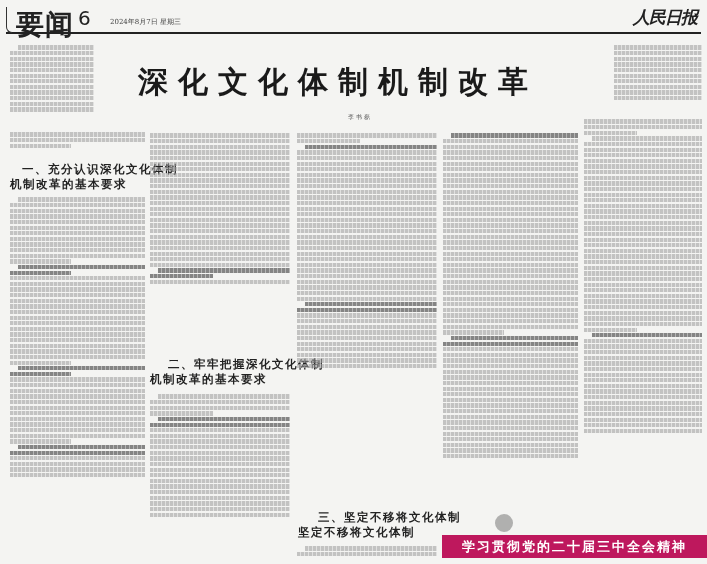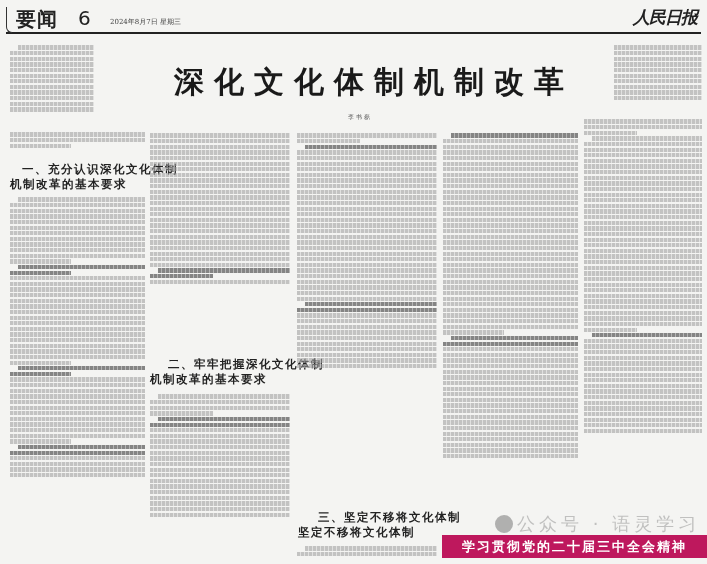--- a/index.html
+++ b/index.html
@@ -1,32 +1,32 @@
 <!DOCTYPE html>
 <html><head>
 <meta charset="utf-8">
 <style>
   * { box-sizing: border-box; margin: 0; padding: 0; }
   html, body { width: 707px; height: 564px; overflow: hidden; background: #f4f4f2; }
   body { font-family: "DejaVu Serif", "Liberation Serif", serif; color: #333; position: relative; }
 
   .masthead { position: absolute; left: 6px; top: 4px; width: 695px; height: 30px; border-bottom: 2px solid #222; }
   .masthead .bracket { position: absolute; left: 0; top: 3px; width: 6px; height: 26px; border-left: 1.5px solid #333; border-bottom: 1.5px solid #333; border-bottom-left-radius: 6px; }
-  .masthead .section { position: absolute; left: 10px; top: 2px; font-family: "DejaVu Sans", sans-serif; font-size: 20px; font-weight: bold; color: #222; letter-spacing: 1px; }
+  .masthead .section { position: absolute; left: 10px; top: 2px; font-family: "DejaVu Sans", sans-serif; font-size: 28px; font-weight: bold; color: #222; letter-spacing: 1px; }
   .masthead .pageno { position: absolute; left: 72px; top: 2px; font-family: "DejaVu Sans", sans-serif; font-size: 20px; color: #222; }
   .masthead .date { position: absolute; left: 104px; top: 13px; font-size: 7px; color: #444; }
   .masthead .logo { position: absolute; right: 4px; top: 2px; font-family: "DejaVu Serif", serif; font-style: italic; font-size: 17px; color: #222; font-weight: bold; letter-spacing: -1px; }
 
   .col { position: absolute; font-size: 3.6px; line-height: 7.1px; color: #7a7a7a; text-align: justify; overflow: hidden; }
   .filler { display: block; height: 4.2px; margin: 1.45px 0; background: repeating-linear-gradient(90deg, #9a9a9a 0 3px, #d0d0d0 3px 4px); opacity: .55; }
   .filler.bold { background: repeating-linear-gradient(90deg, #555 0 3px, #999 3px 4px); opacity: .7; }
   .filler.short { width: 45%; }
   .filler.indent { margin-left: 8px; }
 
-  .headline { position: absolute; left: 154px; top: 62px; width: 420px; text-align: right; font-family: "DejaVu Sans", sans-serif; font-weight: bold; font-size: 30px; letter-spacing: 10px; color: #1a1a1a; }
+  .headline { position: absolute; left: 138px; top: 62px; width: 420px; text-align: left; font-family: "DejaVu Sans", sans-serif; font-weight: bold; font-size: 30px; letter-spacing: 10px; color: #1a1a1a; }
   .byline { position: absolute; left: 150px; top: 113px; width: 420px; text-align: center; font-size: 6px; color: #555; letter-spacing: 2px; }
 
   .sub-heading { position: absolute; font-family: "DejaVu Sans", sans-serif; font-weight: bold; font-size: 11.5px; line-height: 15px; color: #222; letter-spacing: 1.5px; text-align: right; }
 
   .banner { position: absolute; left: 442px; top: 535px; width: 265px; height: 23px; background: #be185d; color: #fff; font-family: "DejaVu Sans", sans-serif; font-weight: bold; font-size: 13px; line-height: 23px; text-align: center; letter-spacing: 2px; }
   .watermark { position: absolute; left: 495px; top: 512px; font-family: "DejaVu Sans", sans-serif; font-size: 18px; color: rgba(150,150,150,.55); letter-spacing: 4px; }
   .watermark .wm-icon { display: inline-block; width: 18px; height: 18px; border-radius: 50%; background: rgba(130,130,130,.6); vertical-align: -3px; margin-right: 4px; }
 </style>
 </head>
 <body>
@@ -365,15 +365,15 @@
     <span class="filler"></span>
   <span class="filler"></span>
     <span class="filler"></span>
     <span class="filler"></span>
     <span class="filler"></span>
   <span class="filler"></span>
     <span class="filler"></span>
 </div>
 
 <div class="watermark">
-  <span class="wm-icon"></span><span>公众号 · 语灵学习</span>
+  <span class="wm-icon"></span>
 </div>
 <div class="banner">学习贯彻党的二十届三中全会精神</div>
 
 </body></html>

